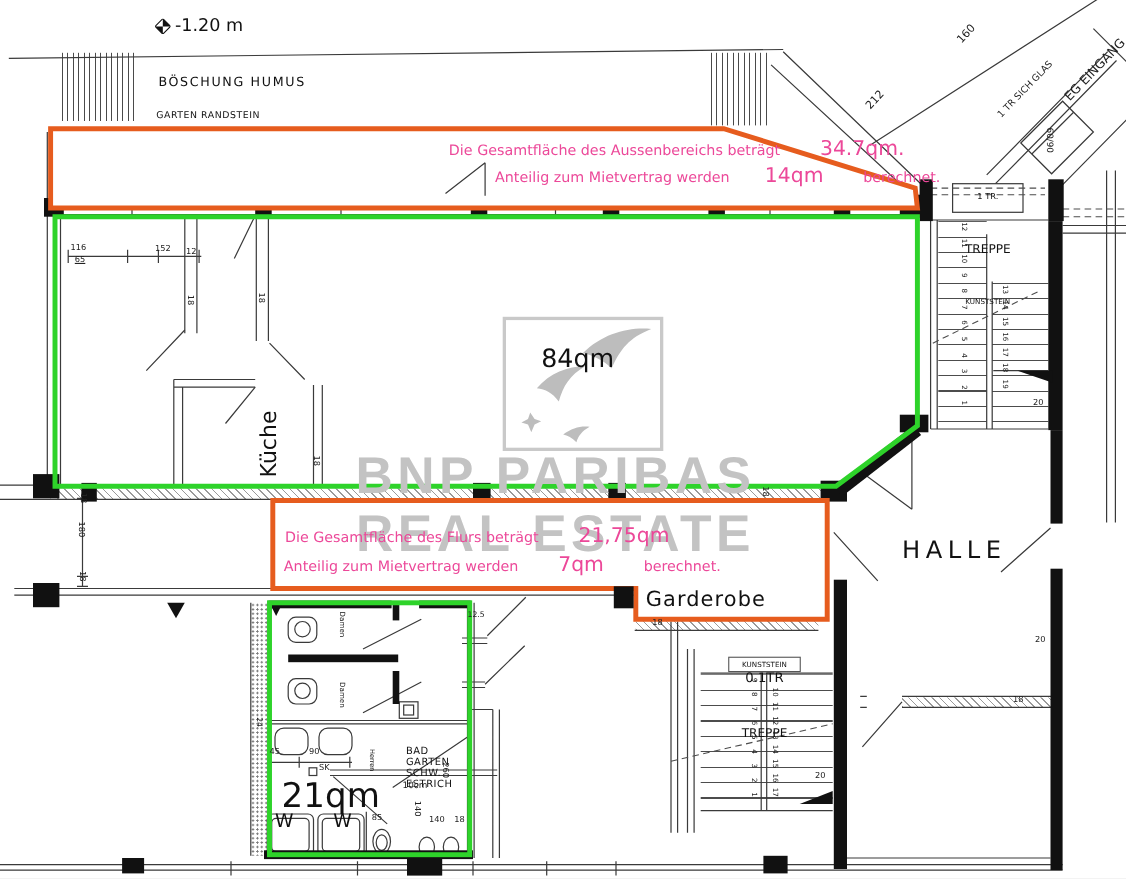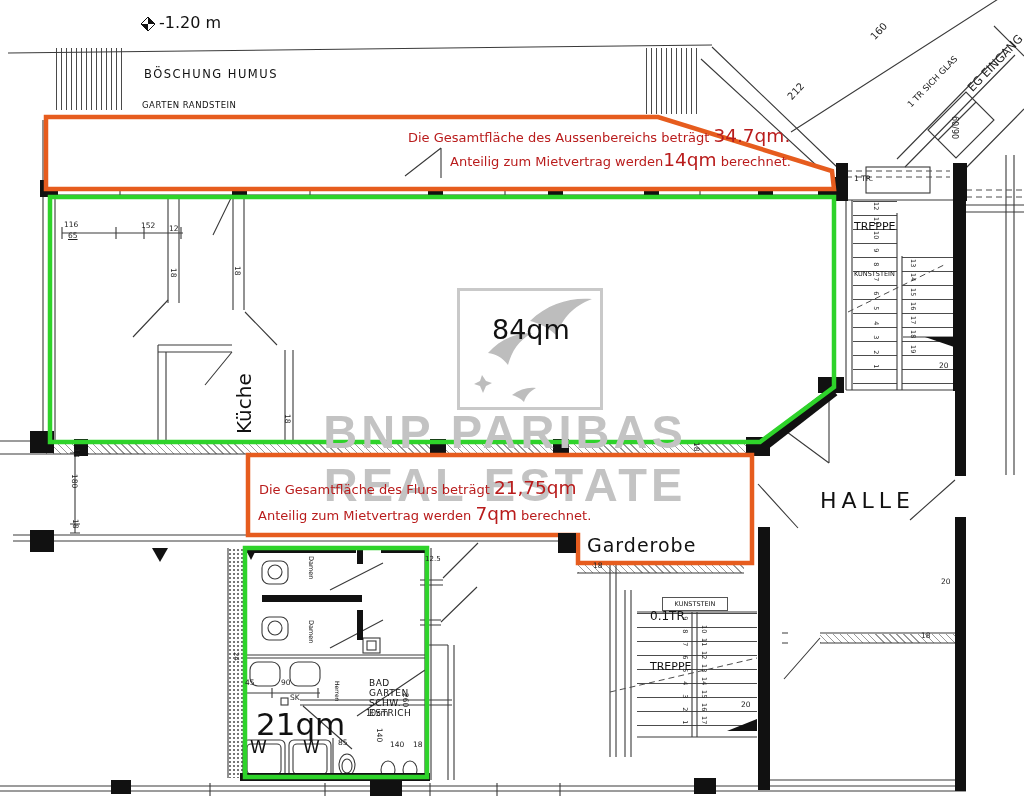--- a/index.html
+++ b/index.html
@@ -14,25 +14,25 @@
   .stipple{position:absolute;background-image:radial-gradient(circle,#777 0.8px,transparent 1px);background-size:4px 4px;z-index:2;}
   #plan{z-index:2;} #overlay{z-index:3;} #details{z-index:4;}
   .ol-green{stroke:var(--green,#2ed32a);}
   .ol-orange{stroke:var(--orange,#e65c1e);}
   
   #logo{position:absolute;left:457px;top:288px;width:140px;height:116px;border:3px solid #c9c9c9;z-index:4;}
   .wm{position:absolute;transform:translateX(-50%);font-family:"Liberation Sans",sans-serif;font-weight:bold;
       font-size:47px;letter-spacing:4px;color:var(--watermark_gray,#c4c4c4);z-index:5;white-space:nowrap;}
   
   .txt{position:absolute;z-index:6;white-space:pre;}
-  .note{display:flex;align-items:baseline;font-size:13px;color:#b91c1c;}
+  .note{display:flex;align-items:baseline;font-size:13px;color:#ec4899;gap:32px;}
   .note .big{font-size:18.5px;}
   .rot-ccw{transform:rotate(-90deg);transform-origin:0 0;}
   .rot-cw{transform:rotate(90deg);transform-origin:0 0;}
-  .center{text-align:left;}
+  .center{text-align:center;}
   .stair-col{position:absolute;display:flex;flex-direction:column;justify-content:space-between;align-items:center;z-index:6;}
   .stair-col span{font-size:6.5px;color:#222;transform:rotate(90deg);line-height:1;}
   .dims{position:absolute;left:0;top:0;width:1024px;height:799px;z-index:6;}
   .dims span{position:absolute;font-size:7.5px;color:#222;white-space:nowrap;transform-origin:0 0;line-height:1;}
   .vlist span{display:block;line-height:1.1;}
   .kbox{position:absolute;border:1px solid #555;display:flex;align-items:center;justify-content:center;z-index:6;}
 </style>
 </head>
 <body>
 
@@ -179,21 +179,21 @@
   <div class="txt note" style="left:450px;top:149px;">
     <span>Anteilig zum Mietvertrag werden</span><span class="big">14qm</span><span> berechnet.</span>
   </div>
   <div class="txt note" style="left:259px;top:477px;">
     <span>Die Gesamtfläche des Flurs beträgt </span><span class="big">21,75qm</span>
   </div>
   <div class="txt note" style="left:258px;top:503px;">
     <span>Anteilig zum Mietvertrag werden </span><span class="big">7qm</span><span> berechnet.</span>
   </div>
 
-  <div class="txt" style="left:492px;top:314px;font-size:27px;">84qm</div>
+  <div class="txt" style="left:492px;top:314px;font-size:23px;">84qm</div>
   <div class="txt" style="left:256px;top:706px;font-size:31px;">21qm</div>
   <div class="txt rot-ccw" style="left:232px;top:434px;font-size:20px;">Küche</div>
   <div class="txt" style="left:820px;top:488px;font-size:22px;letter-spacing:5px;">HALLE</div>
   <div class="txt" style="left:587px;top:534px;font-size:19px;letter-spacing:1px;">Garderobe</div>
   <div class="txt rot-cw" style="left:315px;top:556px;font-size:6.5px;">Damen</div>
   <div class="txt rot-cw" style="left:315px;top:620px;font-size:6.5px;">Damen</div>
   <div class="txt rot-cw" style="left:341px;top:681px;font-size:6px;">Herren</div>
   <div class="txt" style="left:250px;top:737px;font-size:17px;">W</div>
   <div class="txt" style="left:303px;top:737px;font-size:17px;">W</div>
   <div class="txt vlist" style="left:369px;top:679px;font-size:9px;letter-spacing:0.5px;"><span>BAD</span><span>GARTEN</span><span>SCHW.</span><span>ESTRICH</span></div>

